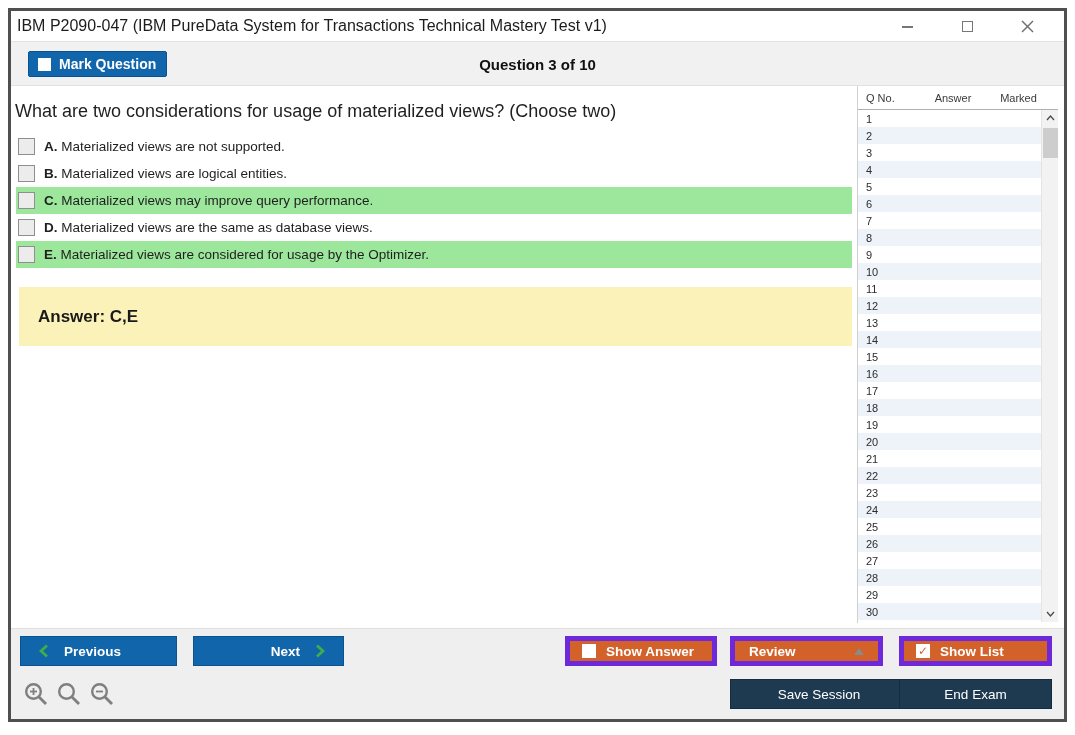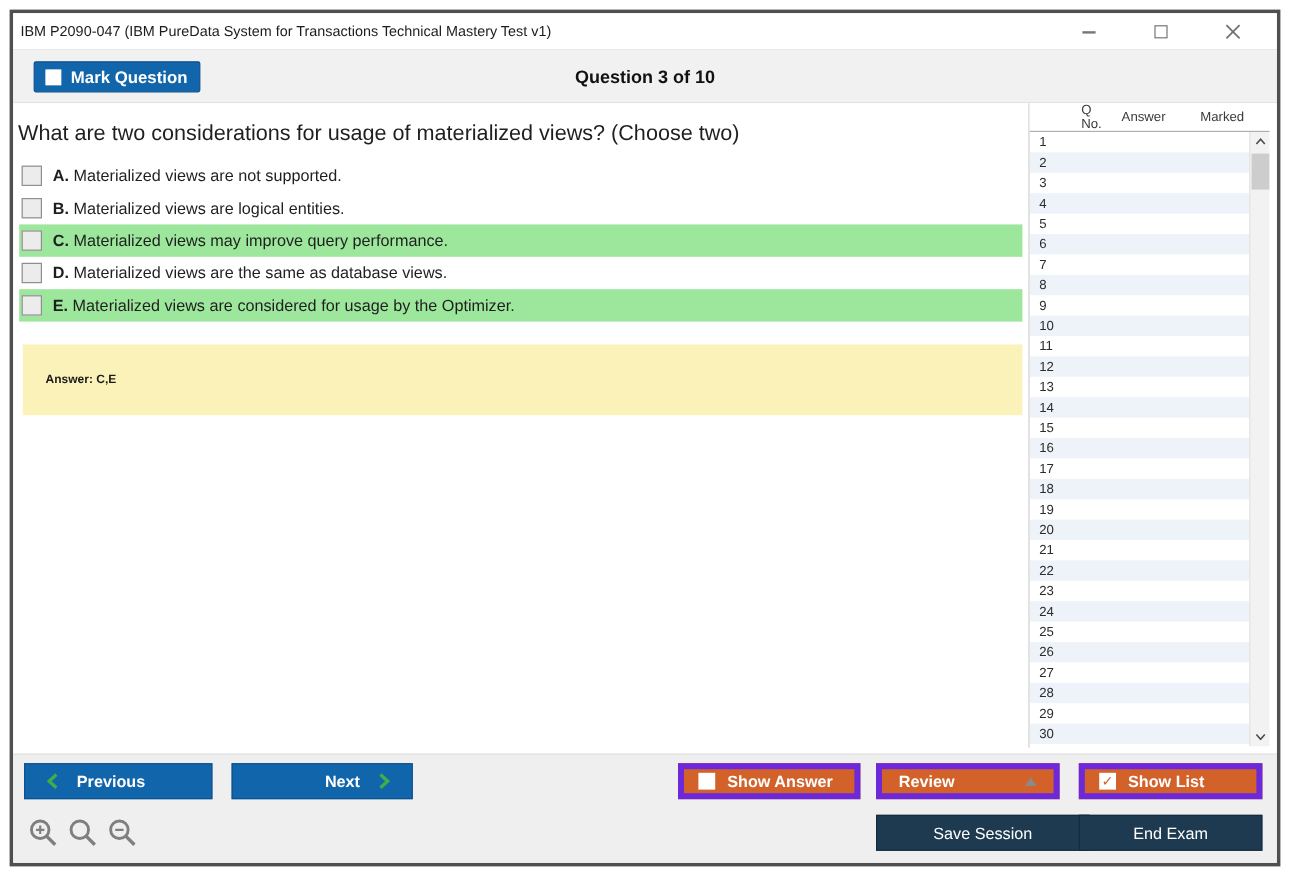--- a/index.html
+++ b/index.html
@@ -15,21 +15,21 @@
   .window{
     position:absolute; left:8px; top:8px; width:1059px; height:714px;
     border:3px solid #4f4f4f; background:#fff;
   }
   
   .titlebar{
     position:absolute; left:0; top:0; right:0; height:31px;
     border-bottom:1px solid #e3e3e3; display:flex; align-items:center;
     padding-left:6px; background:#fff;
   }
-  .titlebar .title{font-size:12px; color:#1c1c1c;}
+  .titlebar .title{font-size:16px; color:#1c1c1c;}
   .win-controls{position:absolute; right:12px; top:0; height:31px; width:170px;
     display:flex; align-items:center; justify-content:space-between; padding:0 8px;}
   .wc{width:34px; height:26px; display:flex; align-items:center; justify-content:center; cursor:default;}
   .min-glyph{display:inline-block; width:11px; border-top:2px solid #777;}
   .max-glyph{display:inline-block; width:11px; height:11px; border:1.5px solid #777;}
   
   .headerstrip{
     position:absolute; left:0; top:31px; right:0; height:44px;
     background:#f1f1f1; border-bottom:1px solid #e2e2e2;
   }
@@ -50,33 +50,33 @@
   .question-text{position:absolute; left:4px; top:15px; font-size:18px; color:#1f1f1f;}
   .options{position:absolute; left:5px; top:47px; width:836px;}
   .opt{height:27px; display:flex; align-items:center; padding-left:2px; cursor:pointer;}
   .opt.hl{background:var(--green);}
   .opt-cb{width:17px;height:17px;background:#ececec;border:1px solid #8f8f8f;flex:none;}
   .opt-label{font-size:13.5px;color:#1f1f1f;margin-left:9px;}
   .opt-label b{font-weight:bold;}
   .answer-box{
     position:absolute; left:8px; top:201px; width:833px; height:59px;
     background:var(--yellow); display:flex; align-items:center; padding-left:19px;
-    font-size:10px; font-weight:bold; color:#1a1a1a;
+    font-size:17px; font-weight:bold; color:#1a1a1a;
   }
   
   .panel{
     position:absolute; left:846px; top:0; width:201px; height:537px;
     border-left:1px solid #d0d0d0; background:#fff;
   }
   .panel-header{
     height:24px; border-bottom:1px solid #b0b0b0;
     display:grid; grid-template-columns:55px 80px 1fr; align-items:center;
     font-size:11px; color:#3a3a3a; background:#fff;
   }
-  .panel-header .h1{padding-left:8px;margin-left:35px;}
+  .panel-header .h1{padding-left:8px;}
   .panel-header .h2{text-align:center;}
   .panel-header .h3{text-align:center; padding-right:14px;}
   .panel-body{position:relative; height:512px; overflow:hidden;}
   .qlist{position:absolute; left:0; top:0; right:17px; bottom:0;}
   .qrow{height:17px; display:grid; grid-template-columns:55px 80px 1fr;
     align-items:center; font-size:11px; color:#2c2c2c; cursor:pointer;}
   .qrow.alt{background:var(--row-alt);}
   .qrow .c1{padding-left:8px;}
   .qrow .c2,.qrow .c3{text-align:center;}
   .scrollbar{

